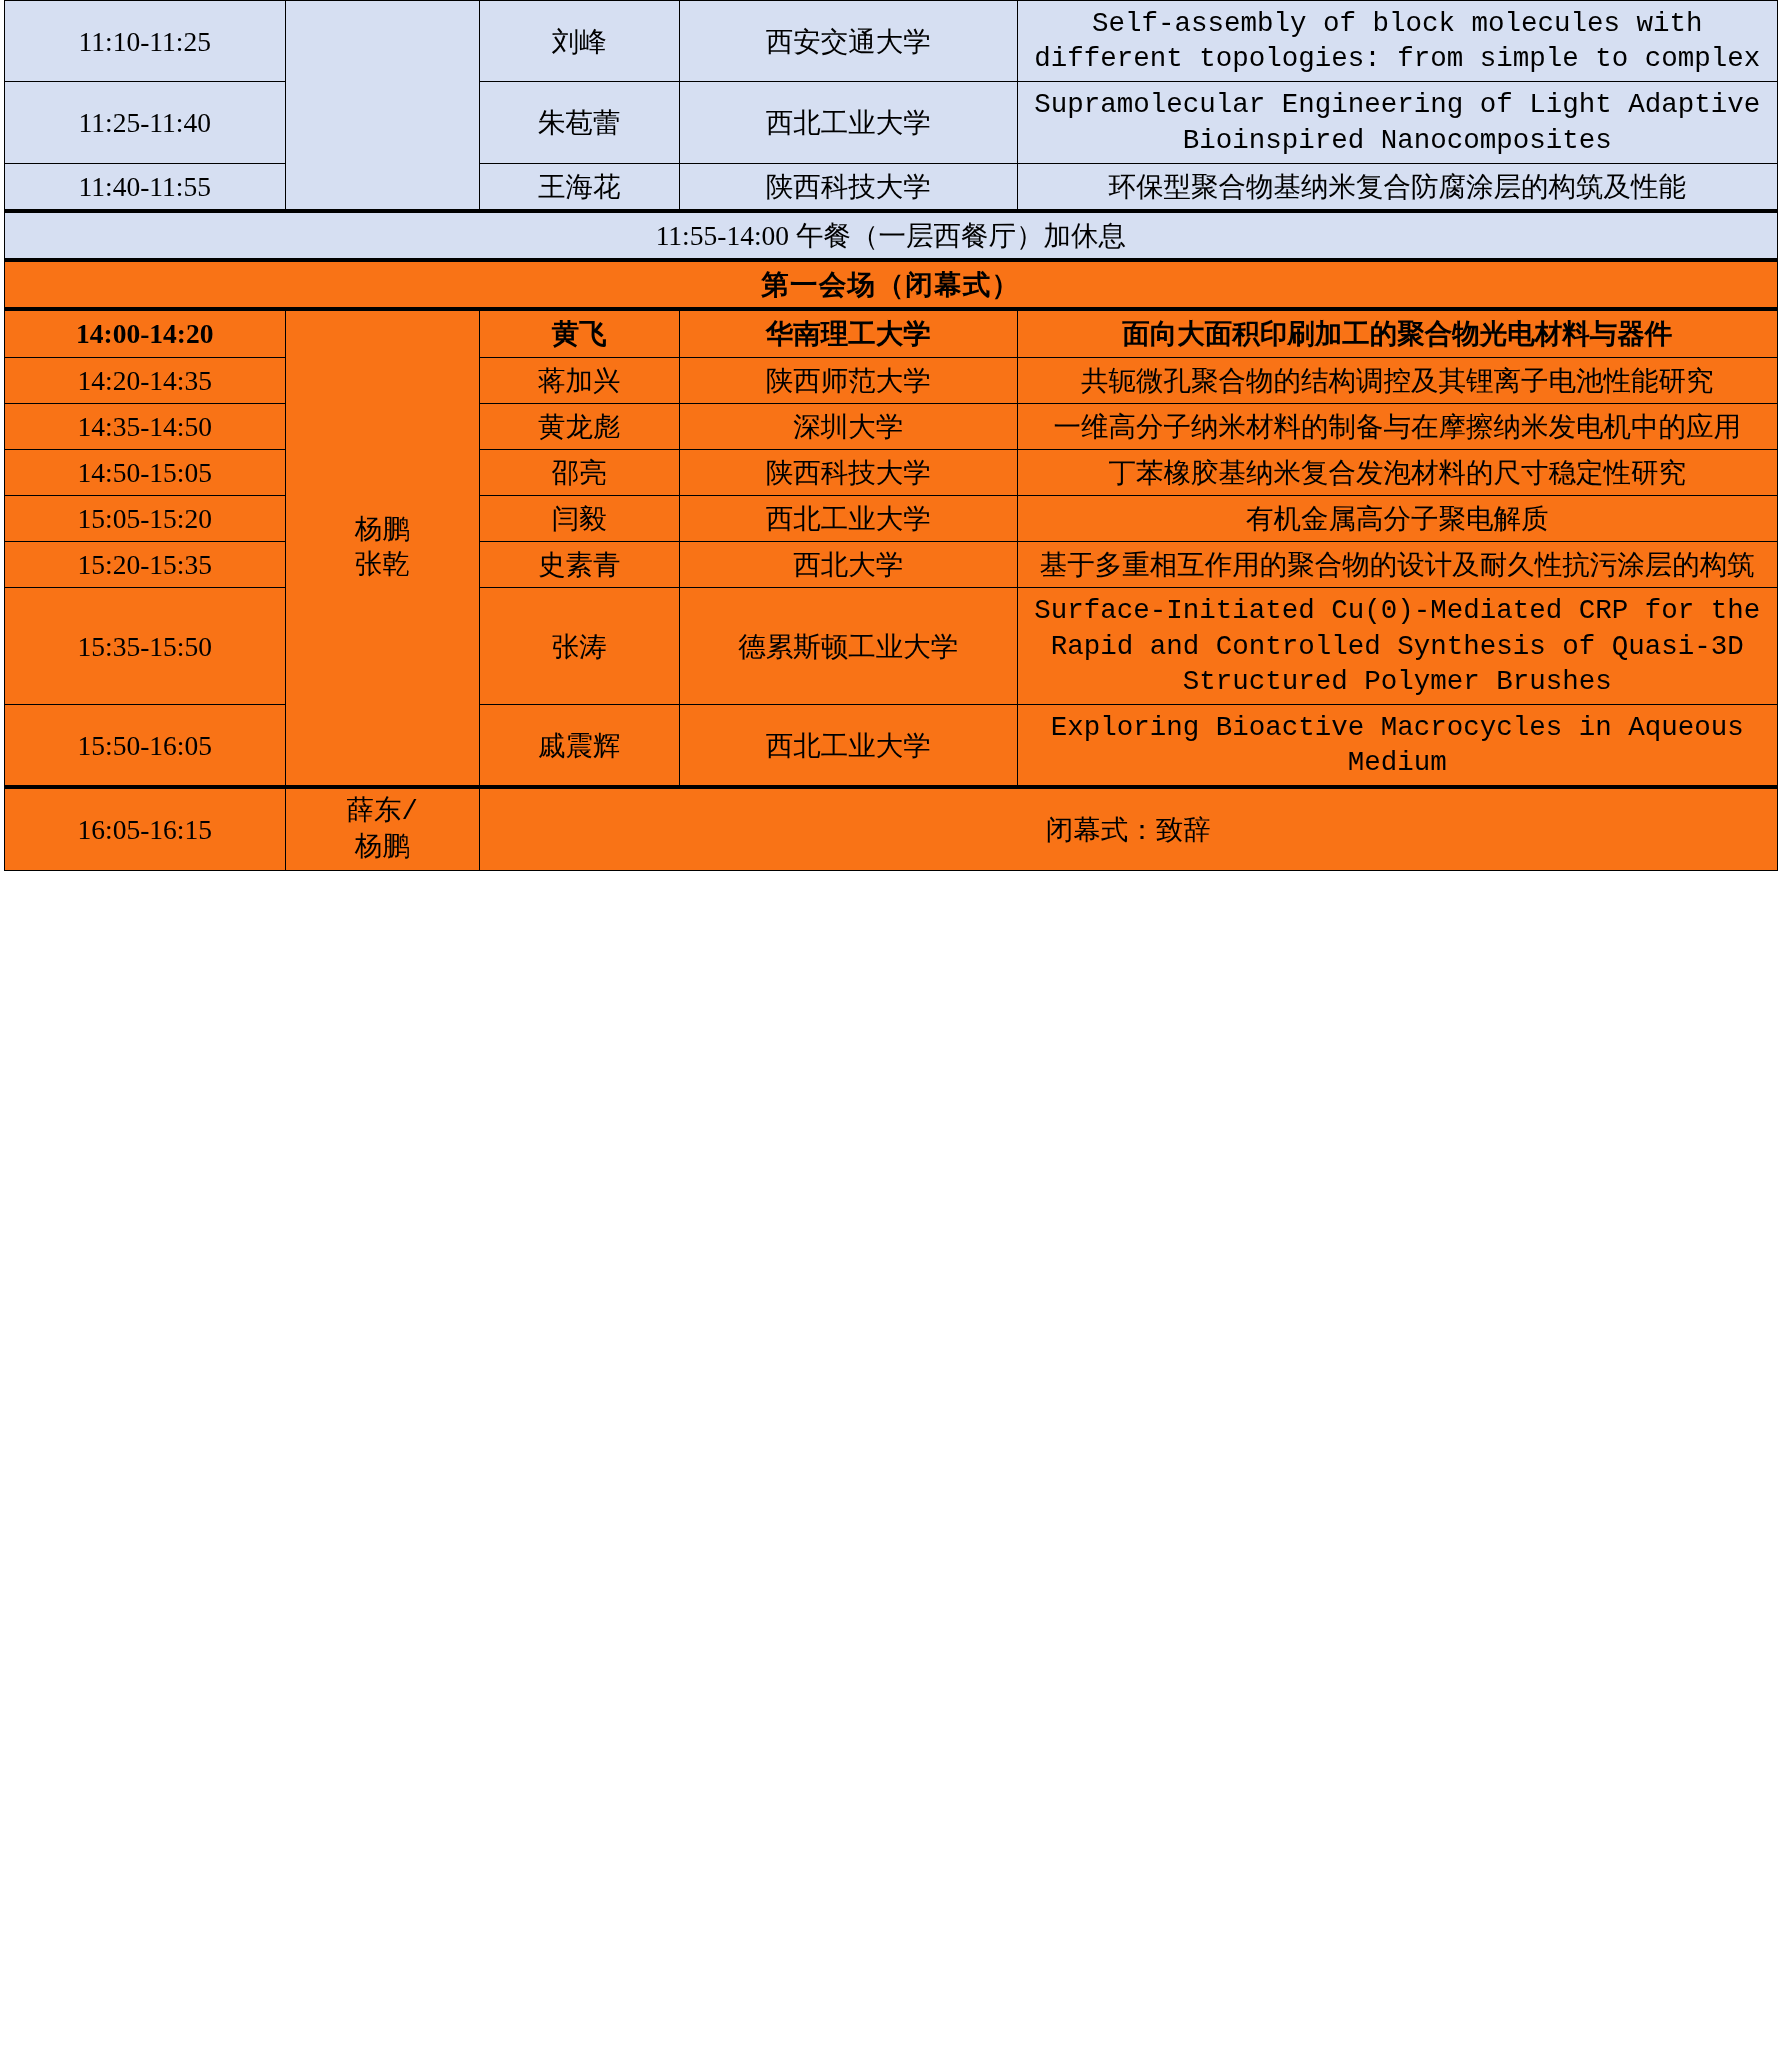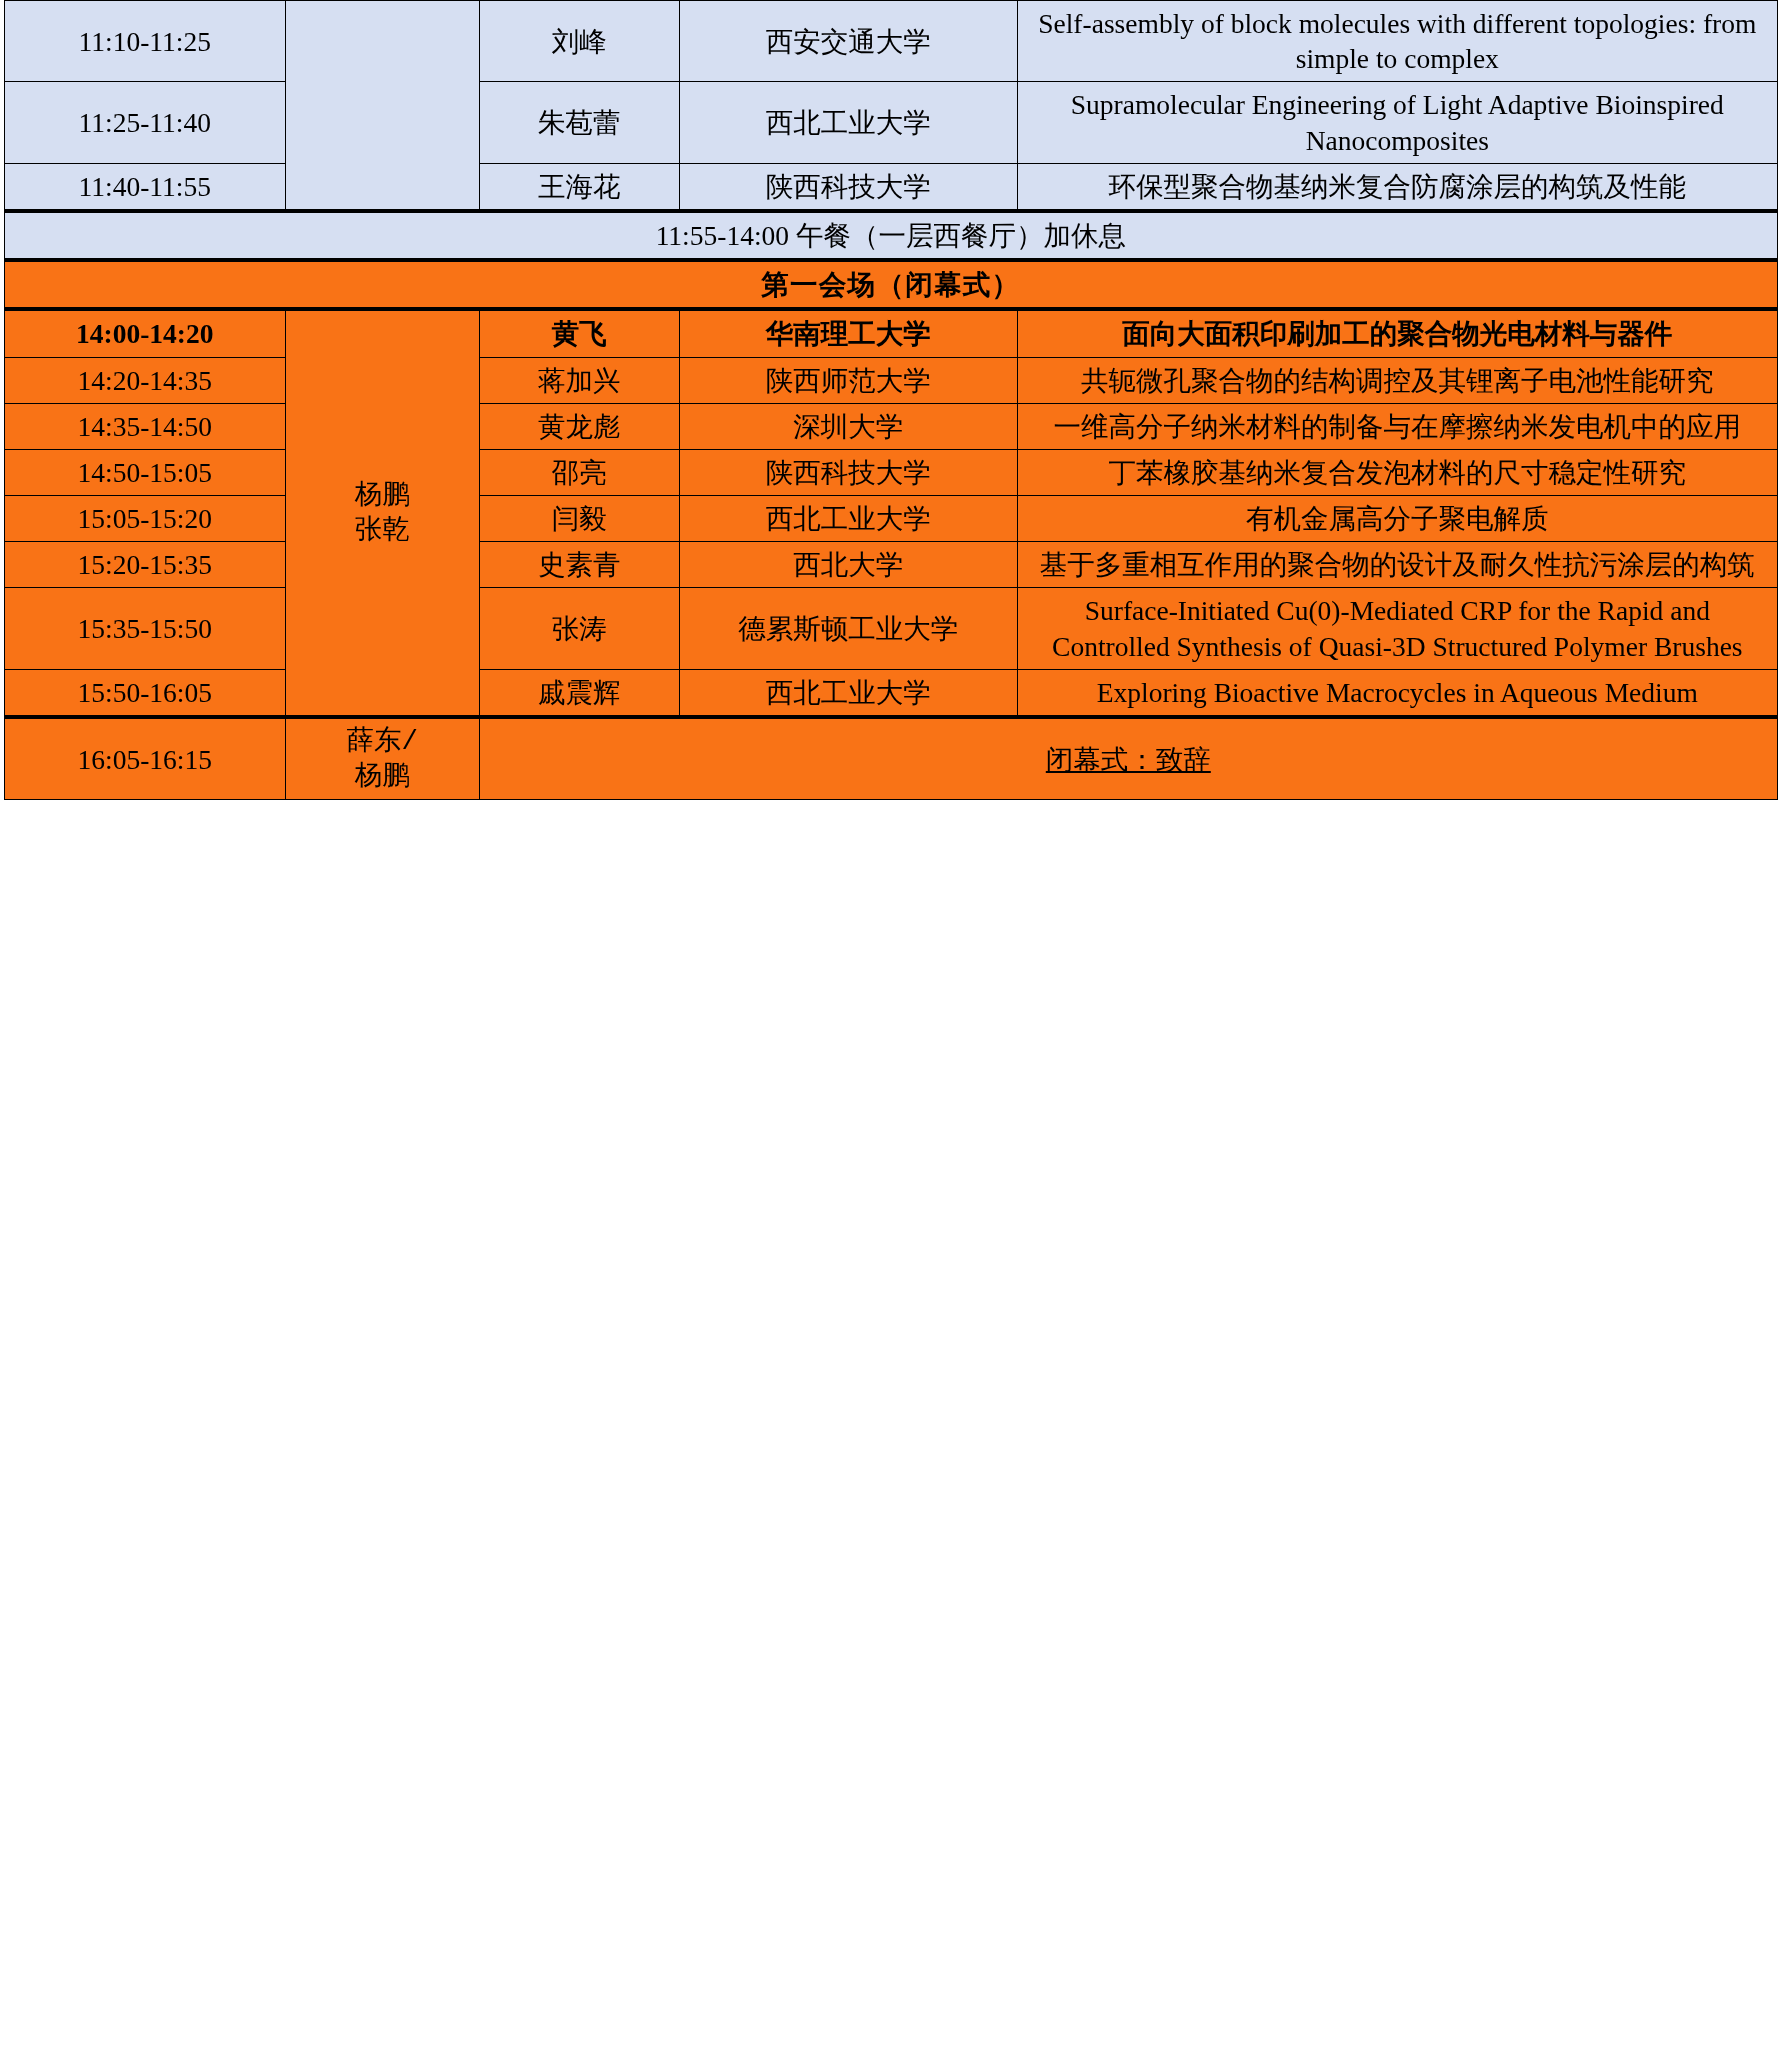--- a/index.html
+++ b/index.html
@@ -41,21 +41,21 @@
 
   .blue      { background: #d6dff2; }
   .peach     { background: #f97316; }
 
   td.time     { text-align: center; }
   td.chair    { text-align: center; font-family: Liberation Mono, monospace; }
   td.name     { text-align: center; }
   td.affil    { text-align: center; }
   td.title    { text-align: center; }
 
-  td.title.en { font-family: Liberation Serif, serif; }
+  td.title.en { font-family: Liberation Mono, monospace; }
 
   .bold { font-weight: bold; }
 
   tr.thickTop > td { border-top: 4.4px solid #000000; margin-left: 24px; }
   tr.thickBottom > td { border-bottom: 4.4px solid #000000; }
 
   td.full {
     text-align: center;
     font-size: 29px;
     padding: 11.3px 6.3px;
@@ -64,21 +64,20 @@
     text-align: center;
     font-size: 31px;
     font-weight: bold;
     padding: 13.8px 6.3px;
     letter-spacing: 1.3px;
   }
   td.closing {
     text-align: center;
     font-size: 29px;
     padding: 12.5px 6.3px;
-    text-decoration: underline;
   }
   .cellText { display: block; }
 </style>
 </head>
 <body>
 
 <div class="page">
   <table class="schedule">
     <colgroup>
       <col class="c-time">

